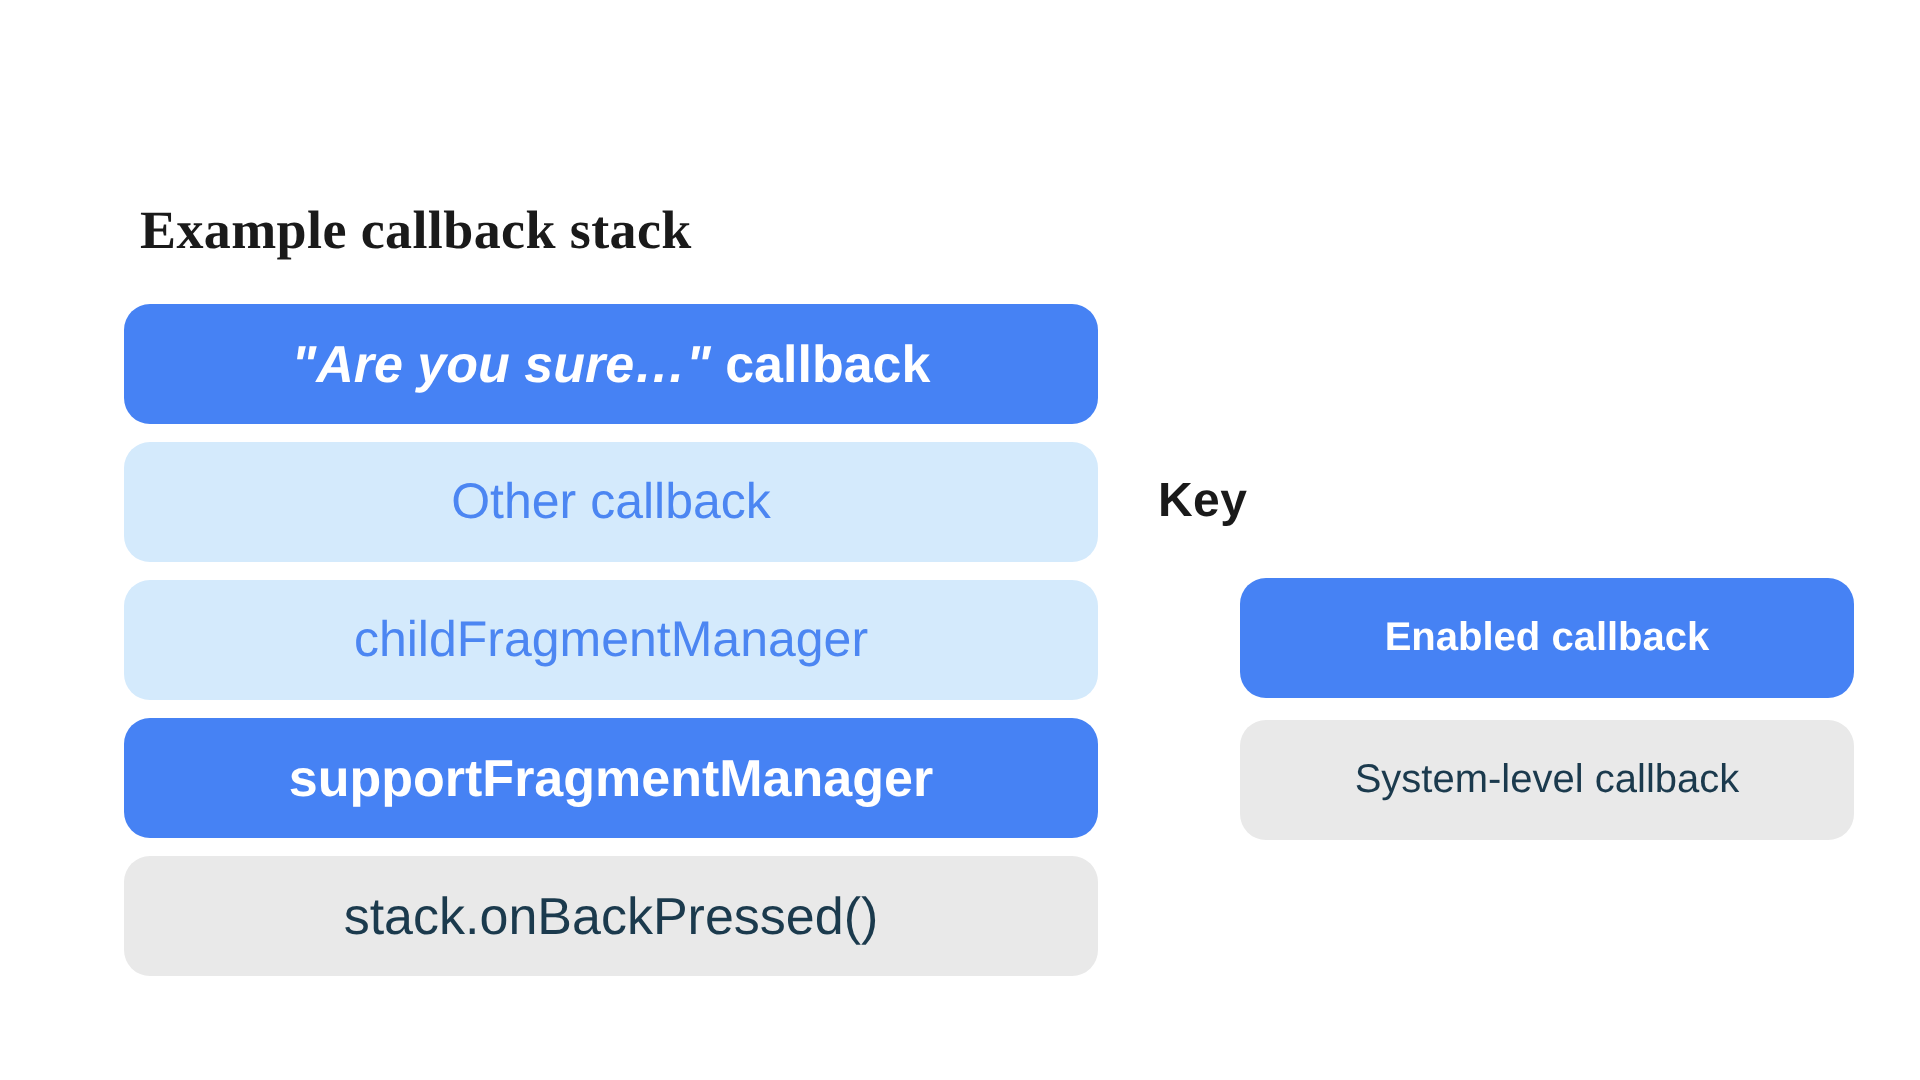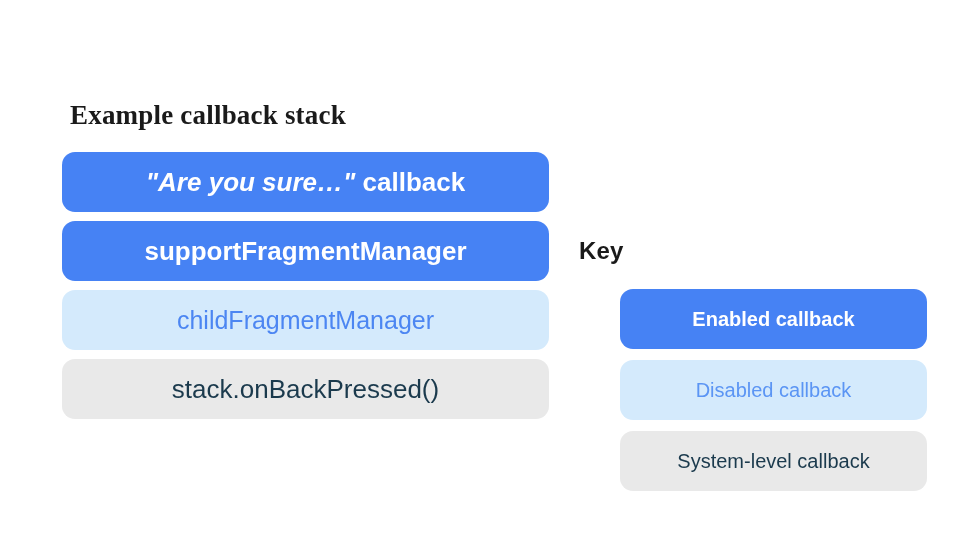--- a/index.html
+++ b/index.html
@@ -88,38 +88,38 @@
 <body>
 
 <div>
 
   <div class="heading stack-title">Example callback stack</div>
 
   <div class="stack">
     <div class="box enabled">
       <span class="t"><span class="italic">"Are you sure…"</span><span> callback</span></span>
     </div>
-    <div class="box enabled">
-      <span class="t">supportFragmentManager</span>
+    <div class="box disabled">
+      <span class="t">Other callback</span>
     </div>
     <div class="box disabled">
       <span class="t">childFragmentManager</span>
+    </div>
+    <div class="box enabled">
+      <span class="t">supportFragmentManager</span>
     </div>
     <div class="box system">
       <span class="t">stack.onBackPressed()</span>
     </div>
   </div>
 
   <div class="heading key-title">Key</div>
 
   <div class="key">
     <div class="box enabled">
       <span class="t">Enabled callback</span>
     </div>
-    <div class="box disabled">
-      <span class="t">Disabled callback</span>
-    </div>
     <div class="box system">
       <span class="t">System-level callback</span>
     </div>
   </div>
 
 </div>
 
 </body></html>

